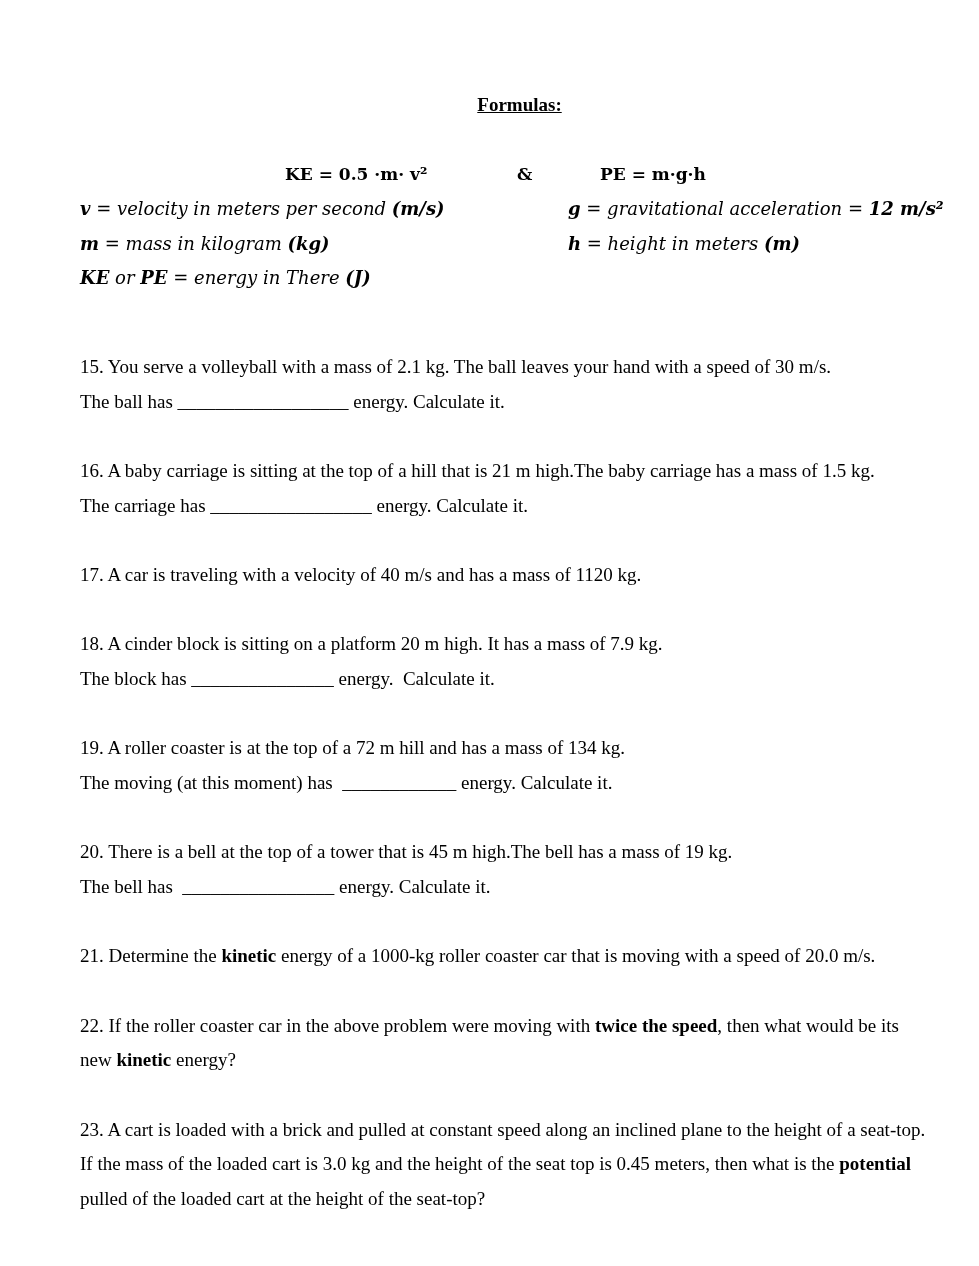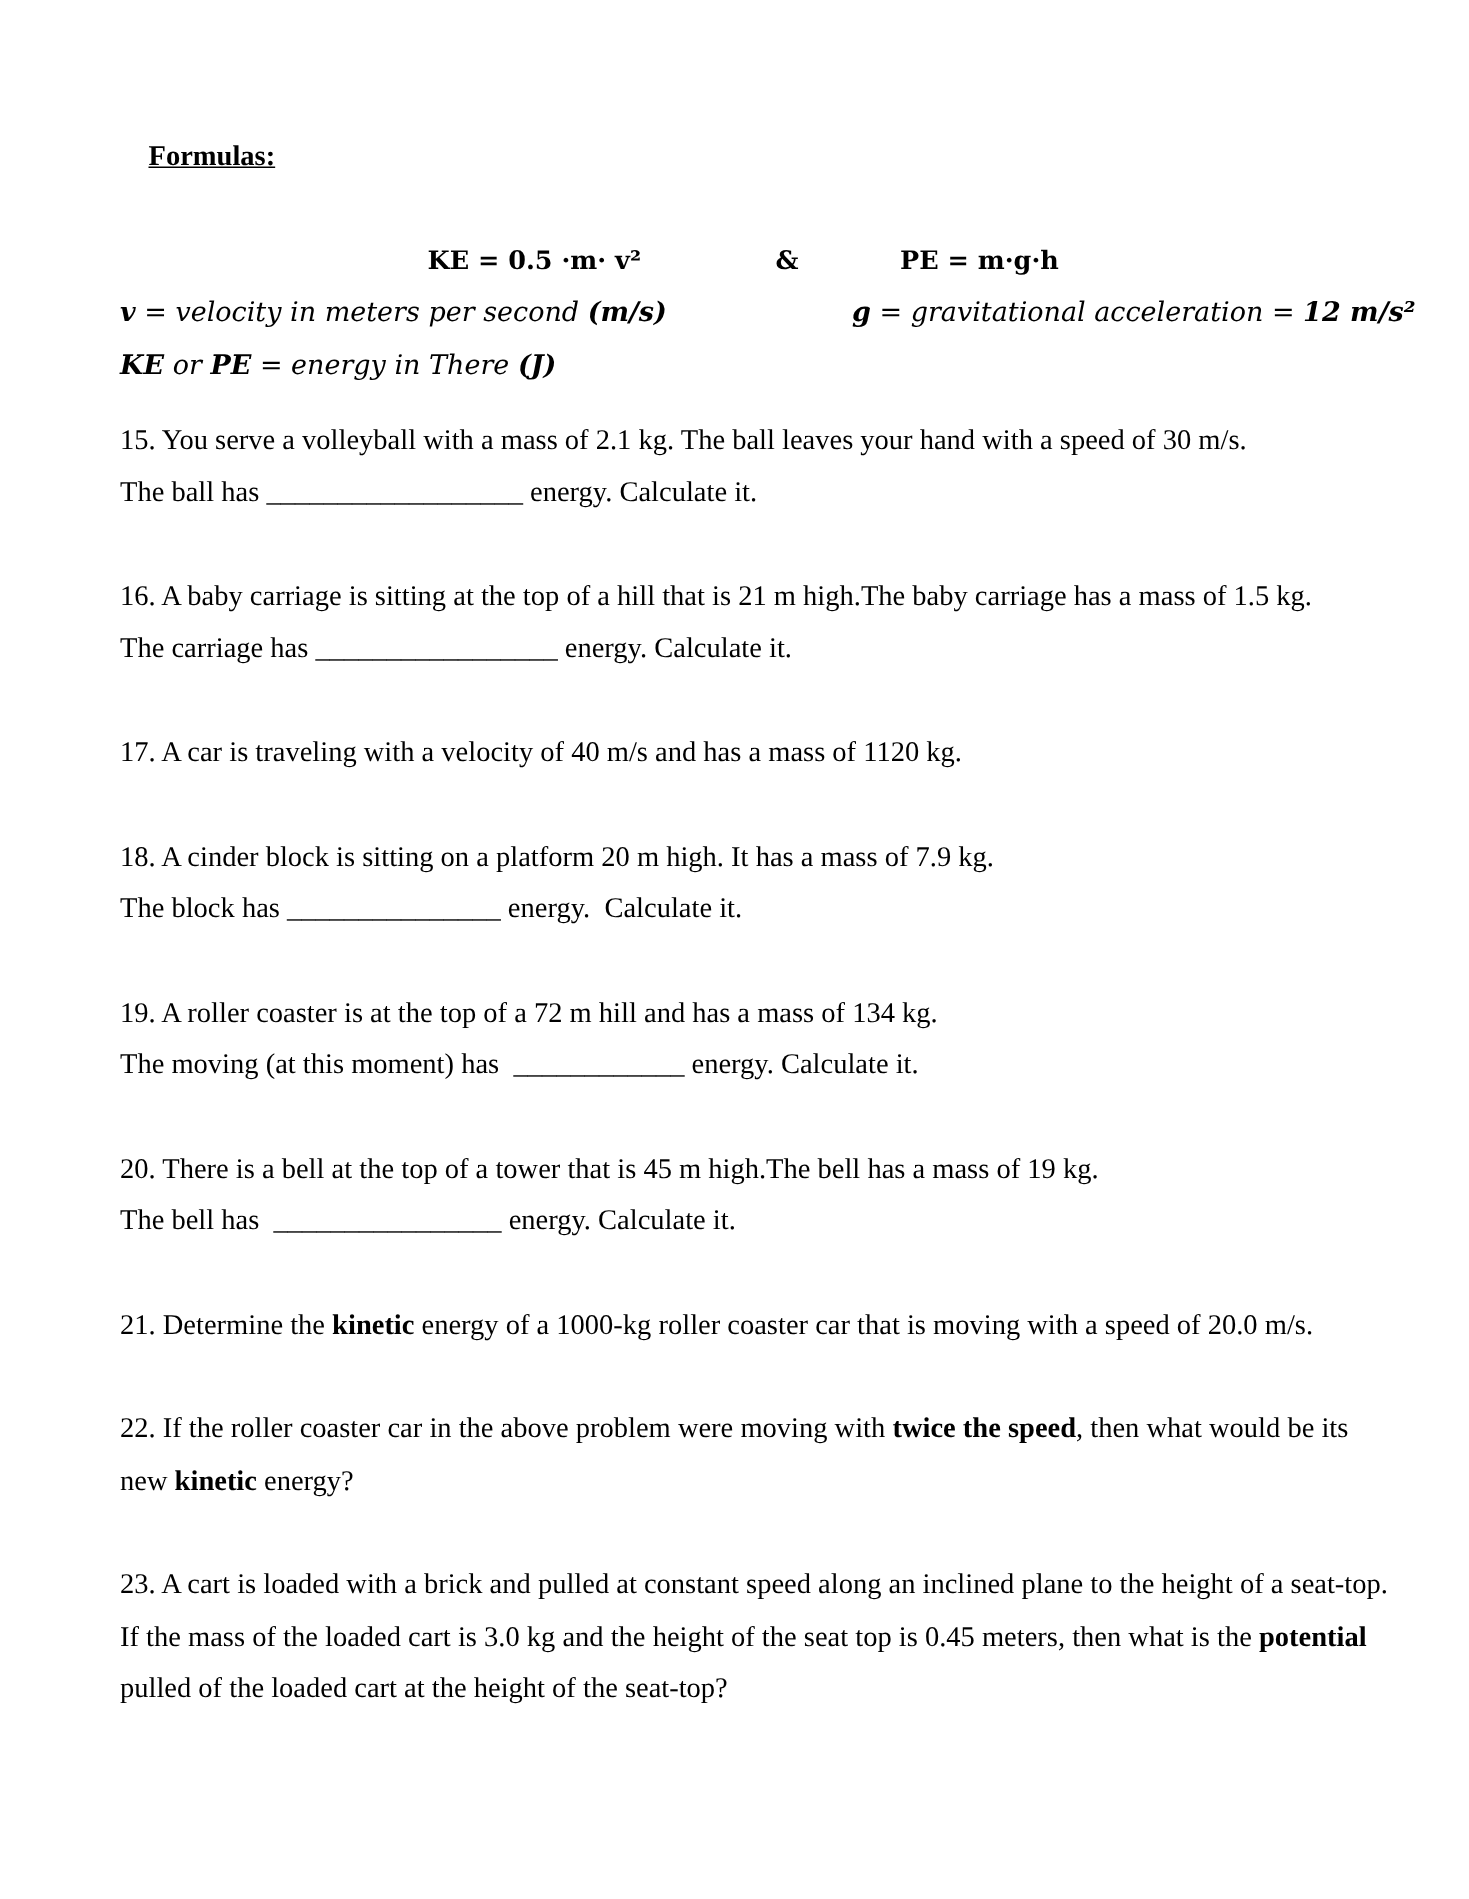--- a/index.html
+++ b/index.html
@@ -16,21 +16,21 @@
     background: #ffffff;
     color: #000000;
     font-family: "Liberation Serif", serif;
     font-size: 19px;
     overflow: hidden;
   }
   .line {
     line-height: 34.7px;
     white-space: pre;
   }
-  .title-line { text-align: left; }
+  .title-line { text-align: center; }
   .title {
     font-weight: bold;
     text-decoration: underline;
   }
   .formula-row {
     position: relative;
     height: 34.7px;
     font-family: "DejaVu Serif", serif;
     font-weight: bold;
     font-size: 17px;
@@ -46,40 +46,41 @@
   .f-pe  { left: 520px; }
   .def-row {
     display: flex;
     font-family: "DejaVu Serif", serif;
     font-style: italic;
     font-size: 18px;
   }
   .def-left  { flex: 0 0 488px; width: 488px; }
   .def-right { flex: 1; }
   .bold { font-weight: bold; }
-  #defs { margin-bottom: 16px; }
+  #defs { margin-bottom: 54px; }
   .question { margin-bottom: 34.6px; }
 </style>
 </head>
 <body>
 
 <div class="page" style="background: rgb(255, 255, 255); color: rgb(0, 0, 0);">
 
   <div class="line title-line">
     <span class="title">Formulas:</span>
   </div>
 
   <div class="formula-row">
     <span class="f-ke">KE = 0.5 ·m· v²</span>
     <span class="f-amp">&amp;</span>
     <span class="f-pe">PE = m·g·h</span>
   </div>
 
   <div id="defs">
       <div class="line def-row"><div class="def-left"><span class="bold">v</span><span> = velocity in meters per second </span><span class="bold">(m/s)</span></div><div class="def-right"><span class="bold">g</span><span> = gravitational acceleration = </span><span class="bold">12 m/s²</span></div></div>
+      <div class="line def-row"><div class="def-left"><span class="bold">m</span><span> = mass in kilogram </span><span class="bold">(kg)</span></div><div class="def-right"><span class="bold">h</span><span> = height in meters </span><span class="bold">(m)</span></div></div>
       <div class="line def-row"><div class="def-left"><span class="bold">KE</span><span> or </span><span class="bold">PE</span><span> = energy in There </span><span class="bold">(J)</span></div><div class="def-right"></div></div>
     </div>
 
   <div id="questions">
       <div class="question">
         <div class="line qline"><span>15. You serve a volleyball with a mass of 2.1 kg. The ball leaves your hand with a speed of 30 m/s.</span></div>
         <div class="line qline"><span>The ball has </span><span>__________________</span><span> energy. Calculate it.</span></div>
       </div>
       <div class="question">
         <div class="line qline"><span>16. A baby carriage is sitting at the top of a hill that is 21 m high.The baby carriage has a mass of 1.5 kg.</span></div>

